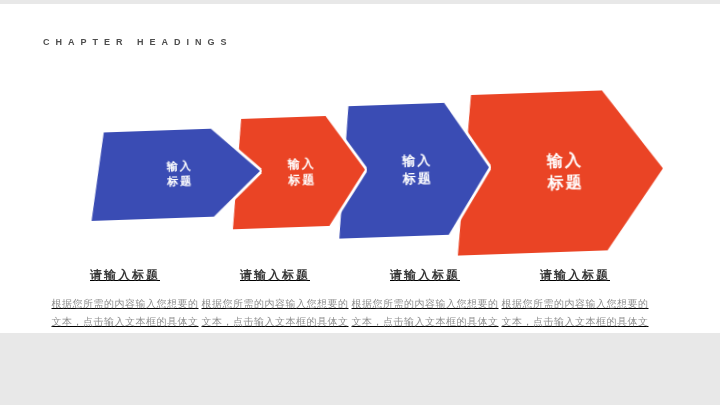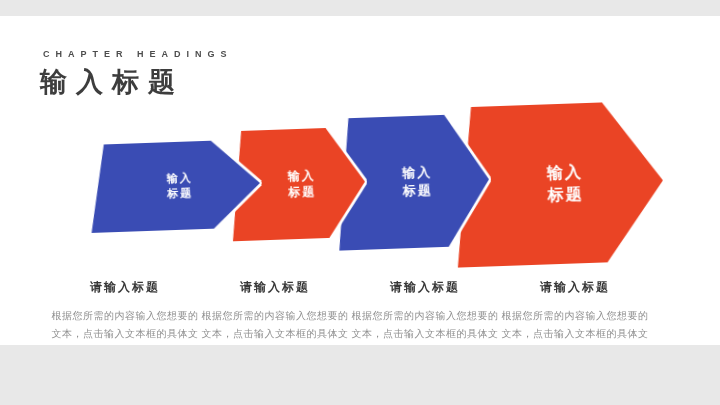--- a/index.html
+++ b/index.html
@@ -1,17 +1,17 @@
 <!DOCTYPE html>
 <html><head>
 <meta charset="utf-8">
 <style>
   html,body { margin:0; padding:0; background:#e8e8e8; }
   .slide {
-    position:relative; width:720px; height:329px; margin:16px auto;
+    position:relative; width:720px; height:329px; margin:4px auto;
     background:#ffffff; overflow:hidden;
     font-family:"Liberation Sans","DejaVu Sans",sans-serif;
   }
   
   .eyebrow {
     position:absolute; left:43px; top:33px;
     font-size:9px; font-weight:bold; letter-spacing:6px; color:#4d4d4d;
   }
   .title {
     position:absolute; left:40px; top:48px; margin:0;
@@ -36,38 +36,37 @@
     color:#ffffff; font-weight:bold; text-align:center; line-height:1.35;
     letter-spacing:2px;
   }
   .arrow1 { left:90px;  top:126px; width:170px; height:88px;  z-index:4; font-size:11px; }
   .arrow2 { left:231px; top:113px; width:134px; height:110px; z-index:3; font-size:12px; }
   .arrow3 { left:337px; top:100px; width:152px; height:132px; z-index:2; font-size:13px; }
   .arrow4 { left:455px; top:88px;  width:208px; height:160px; z-index:1; font-size:16px; }
   
   .columns {
     position:absolute; left:50px; top:263px; width:600px;
-    display:flex; 
+    display:flex; text-decoration:underline;
   }
   .column { flex:1; text-align:center; }
   .col-heading {
     font-size:12px; font-weight:bold; color:#383838;
     letter-spacing:2px; margin-bottom:11px;
   }
   .col-body {
     font-size:10px; color:#8f8f8f; line-height:1.75; letter-spacing:0.5px;
   }
 </style>
 </head>
 <body>
 
 <div class="slide">
 
   <div class="eyebrow">CHAPTER HEADINGS</div>
-  <h1 class="title">输入标题</h1>
 
   <div class="arrows">
 
     <div class="arrow arrow1">
       <div class="arrow-shape" style="background: rgb(58, 76, 180);"></div>
       <div class="arrow-label">
         <span>输入</span>
         <span>标题</span>
       </div>
     </div>

